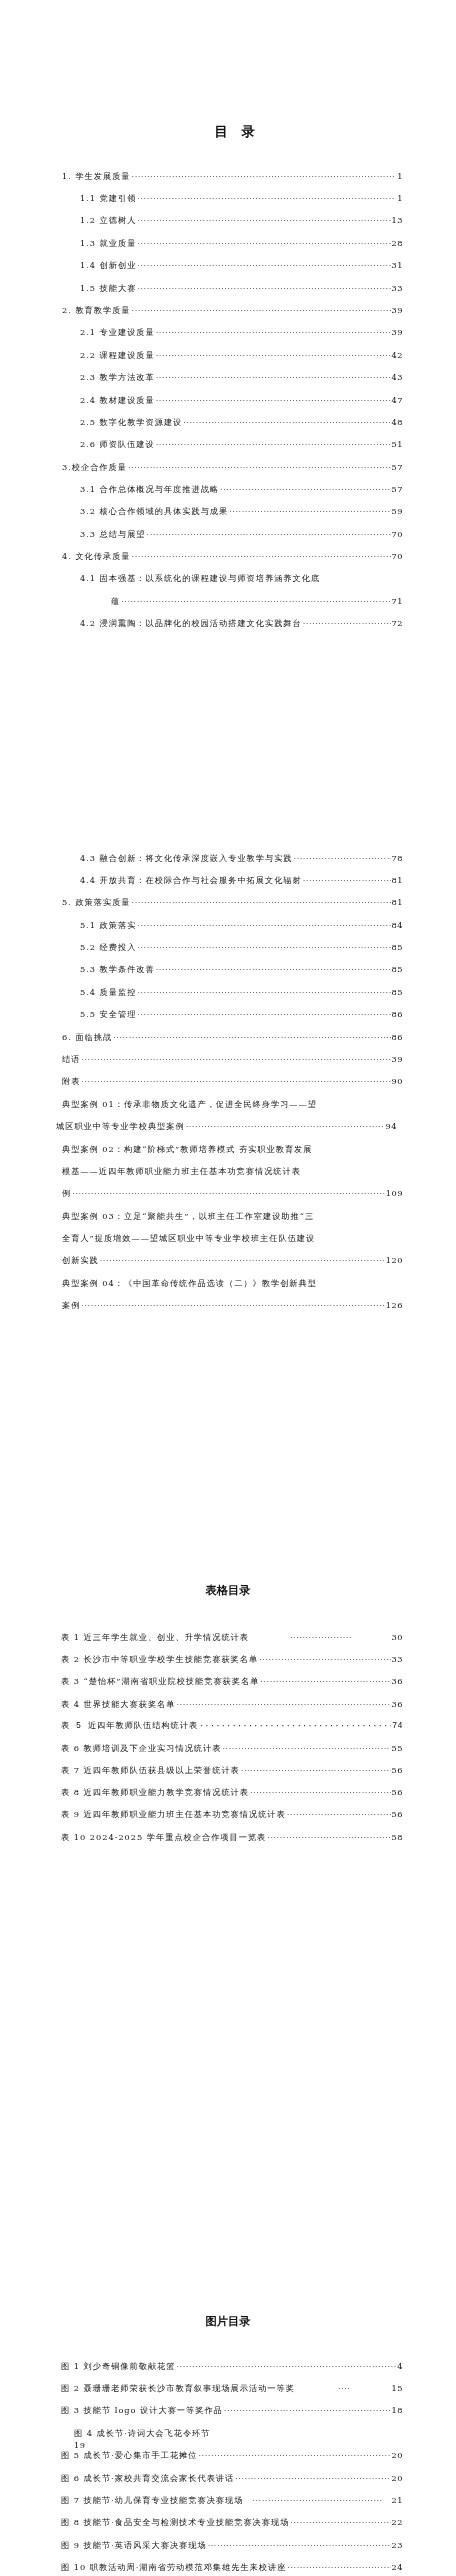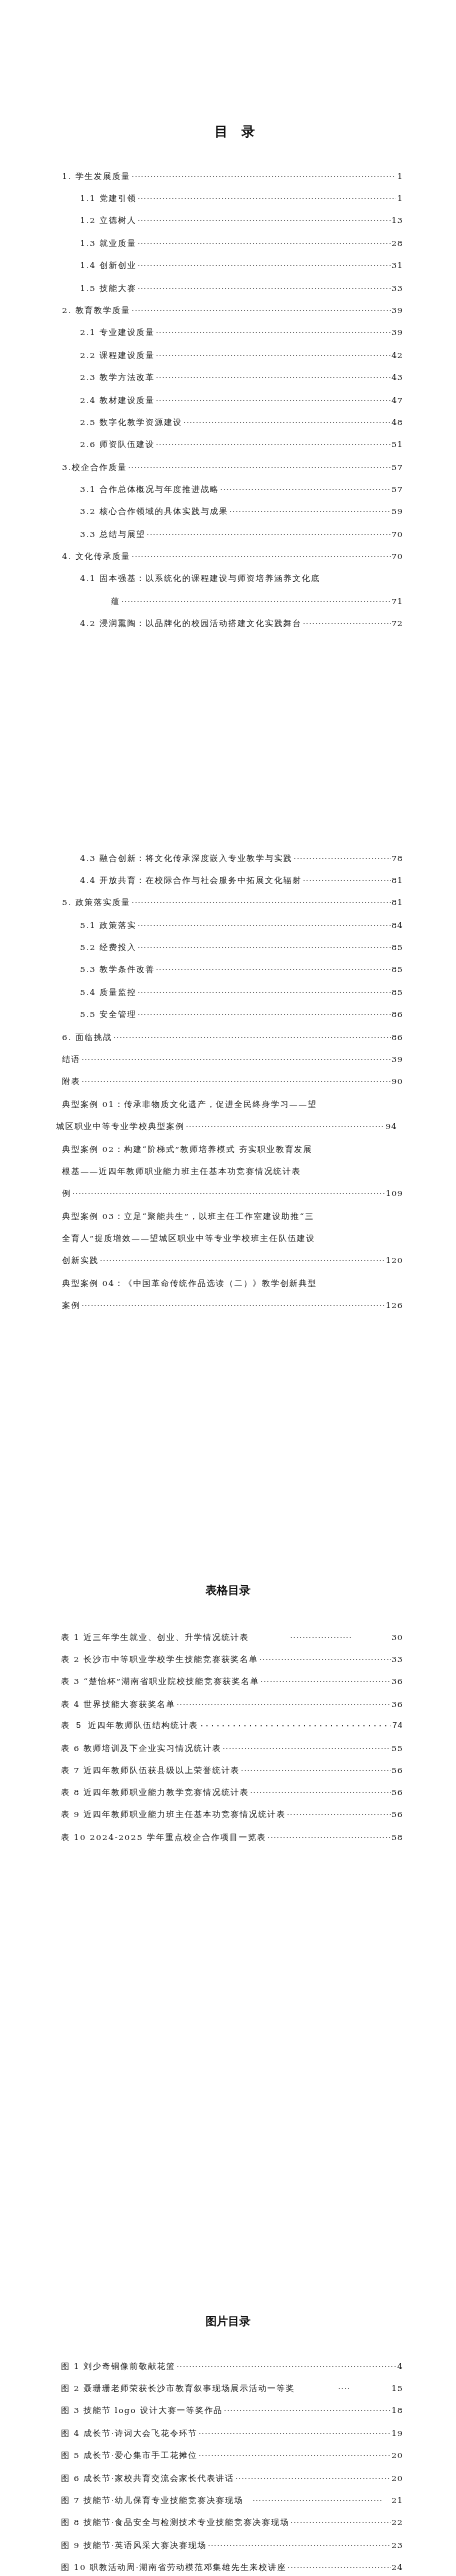--- a/index.html
+++ b/index.html
@@ -284,21 +284,21 @@
     <div class="line" style="top: 2382px; left: 61px; width: 342px; gap: 42px;">
       <span class="txt">图 2 聂珊珊老师荣获长沙市教育叙事现场展示活动一等奖</span>
       <span class="dots"></span>
       <span class="pg">15</span>
     </div>
     <div class="line" style="top: 2404px; left: 61px; width: 342px;">
       <span class="txt">图 3 技能节 logo 设计大赛一等奖作品</span>
       <span class="dots"></span>
       <span class="pg">18</span>
     </div>
-    <div class="line" style="top: 2427px; left: 61px; width: 342px;">
+    <div class="line" style="top: 2427px; left: 73px; width: 342px; flex-direction: column;">
       <span class="txt">图 4 成长节·诗词大会飞花令环节</span>
       <span class="dots"></span>
       <span class="pg">19</span>
     </div>
     <div class="line" style="top: 2449px; left: 61px; width: 342px;">
       <span class="txt">图 5 成长节·爱心集市手工花摊位</span>
       <span class="dots"></span>
       <span class="pg">20</span>
     </div>
     <div class="line" style="top: 2472px; left: 61px; width: 342px;">

